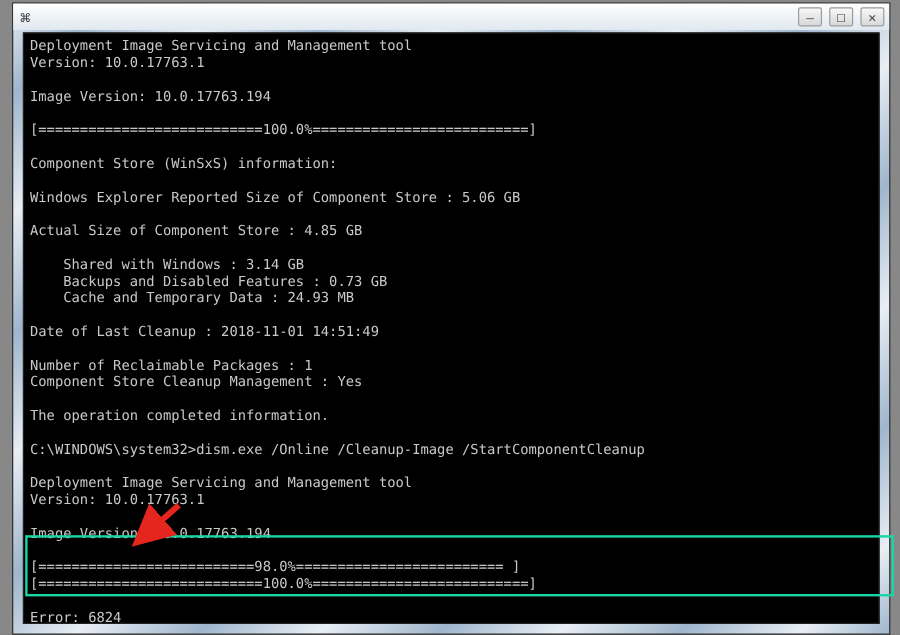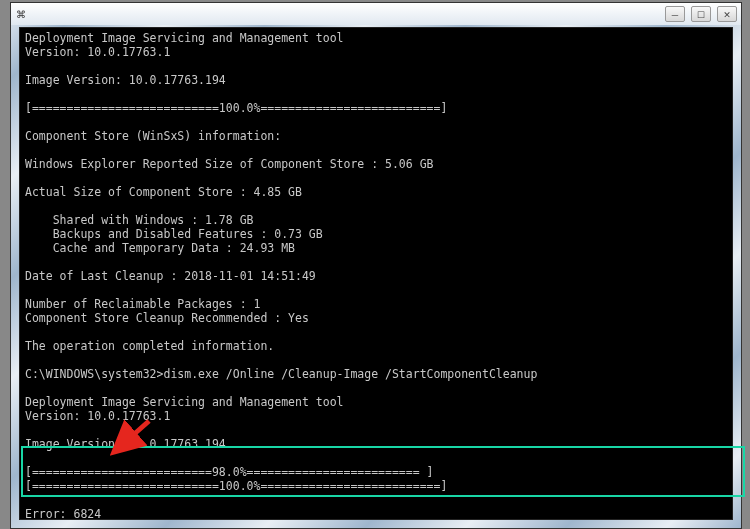--- a/index.html
+++ b/index.html
@@ -40,28 +40,28 @@
 <span>Image Version: 10.0.17763.194</span>
 <span></span>
 <span>[===========================100.0%==========================]</span>
 <span></span>
 <span>Component Store (WinSxS) information:</span>
 <span></span>
 <span>Windows Explorer Reported Size of Component Store : 5.06 GB</span>
 <span></span>
 <span>Actual Size of Component Store : 4.85 GB</span>
 <span></span>
-<span>    Shared with Windows : 1.78 GB</span>
+<span>    Shared with Windows : 3.14 GB</span>
 <span>    Backups and Disabled Features : 0.73 GB</span>
 <span>    Cache and Temporary Data : 24.93 MB</span>
 <span></span>
 <span>Date of Last Cleanup : 2018-11-01 14:51:49</span>
 <span></span>
 <span>Number of Reclaimable Packages : 1</span>
-<span>Component Store Cleanup Recommended : Yes</span>
+<span>Component Store Cleanup Management : Yes</span>
 <span></span>
 <span>The operation completed information.</span>
 <span></span>
 <span>C:\WINDOWS\system32&gt;dism.exe /Online /Cleanup-Image /StartComponentCleanup</span>
 <span></span>
 <span>Deployment Image Servicing and Management tool</span>
 <span>Version: 10.0.17763.1</span>
 <span></span>
 <span>Image Version: 10.0.17763.194</span>
 <span></span>

